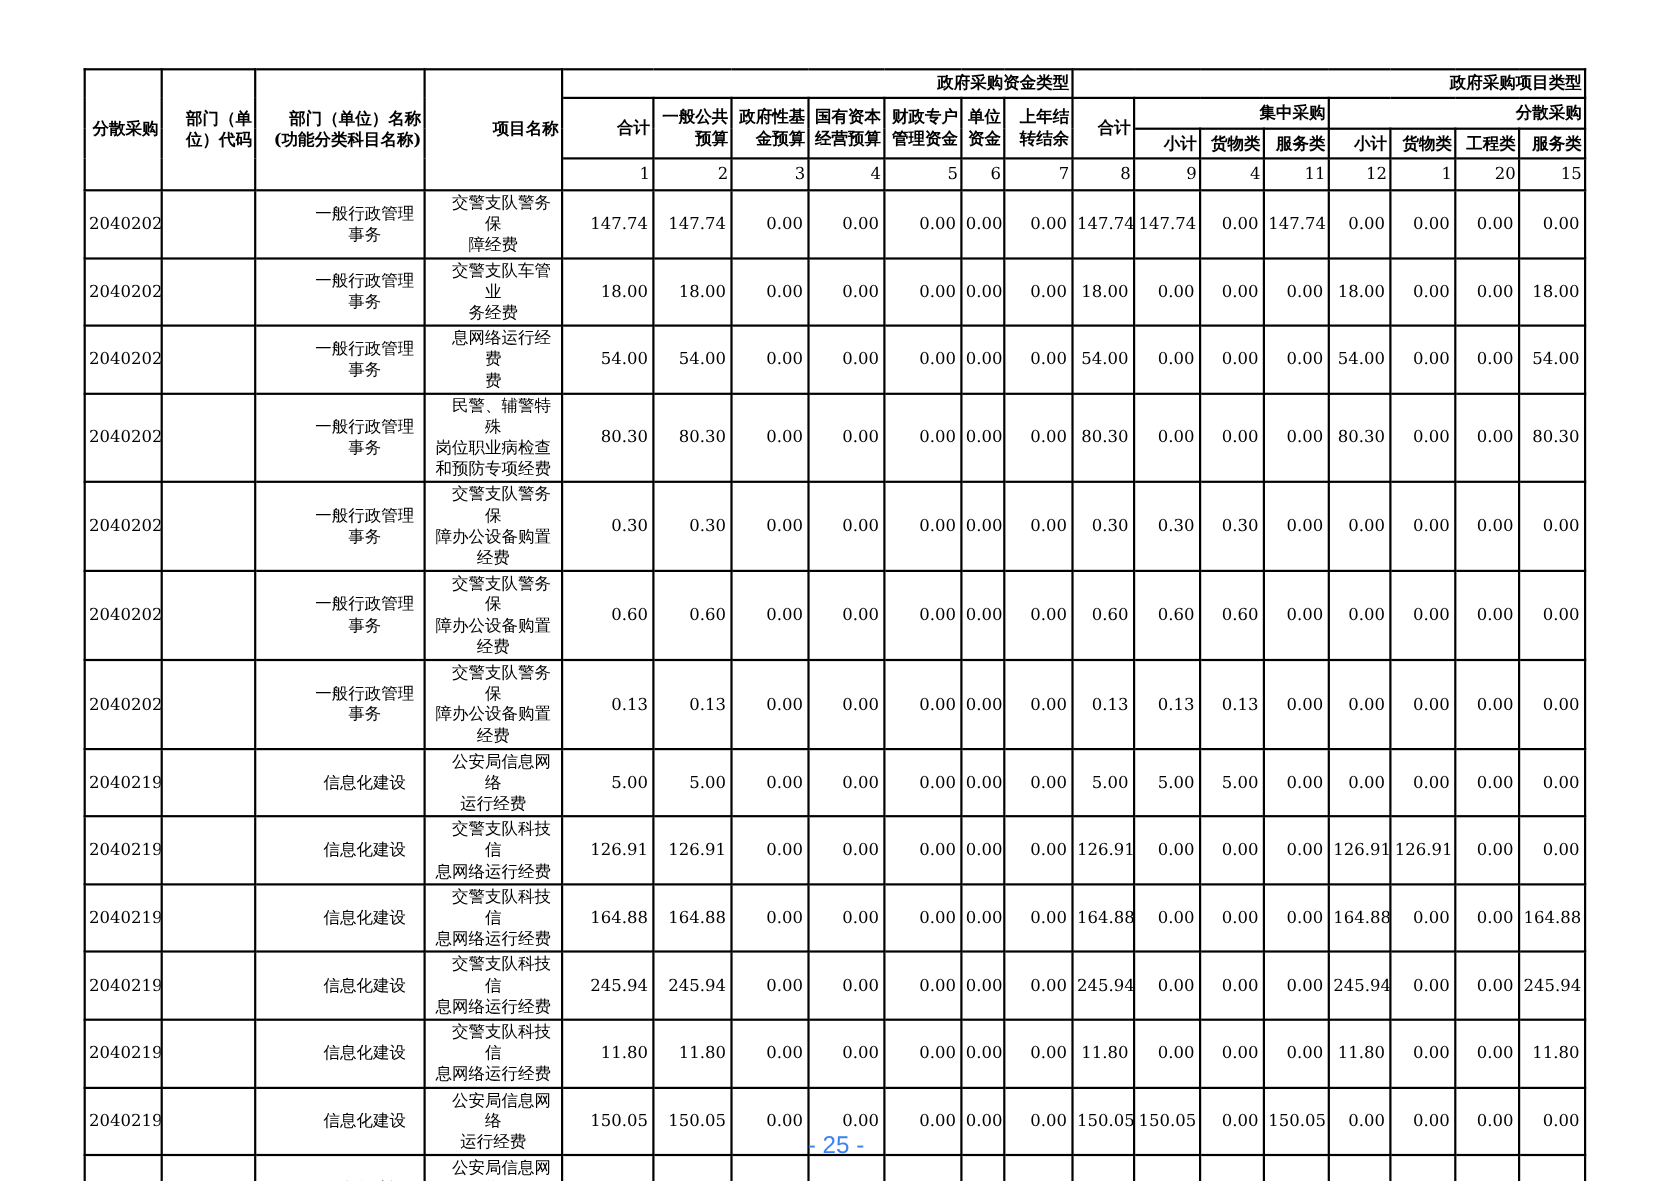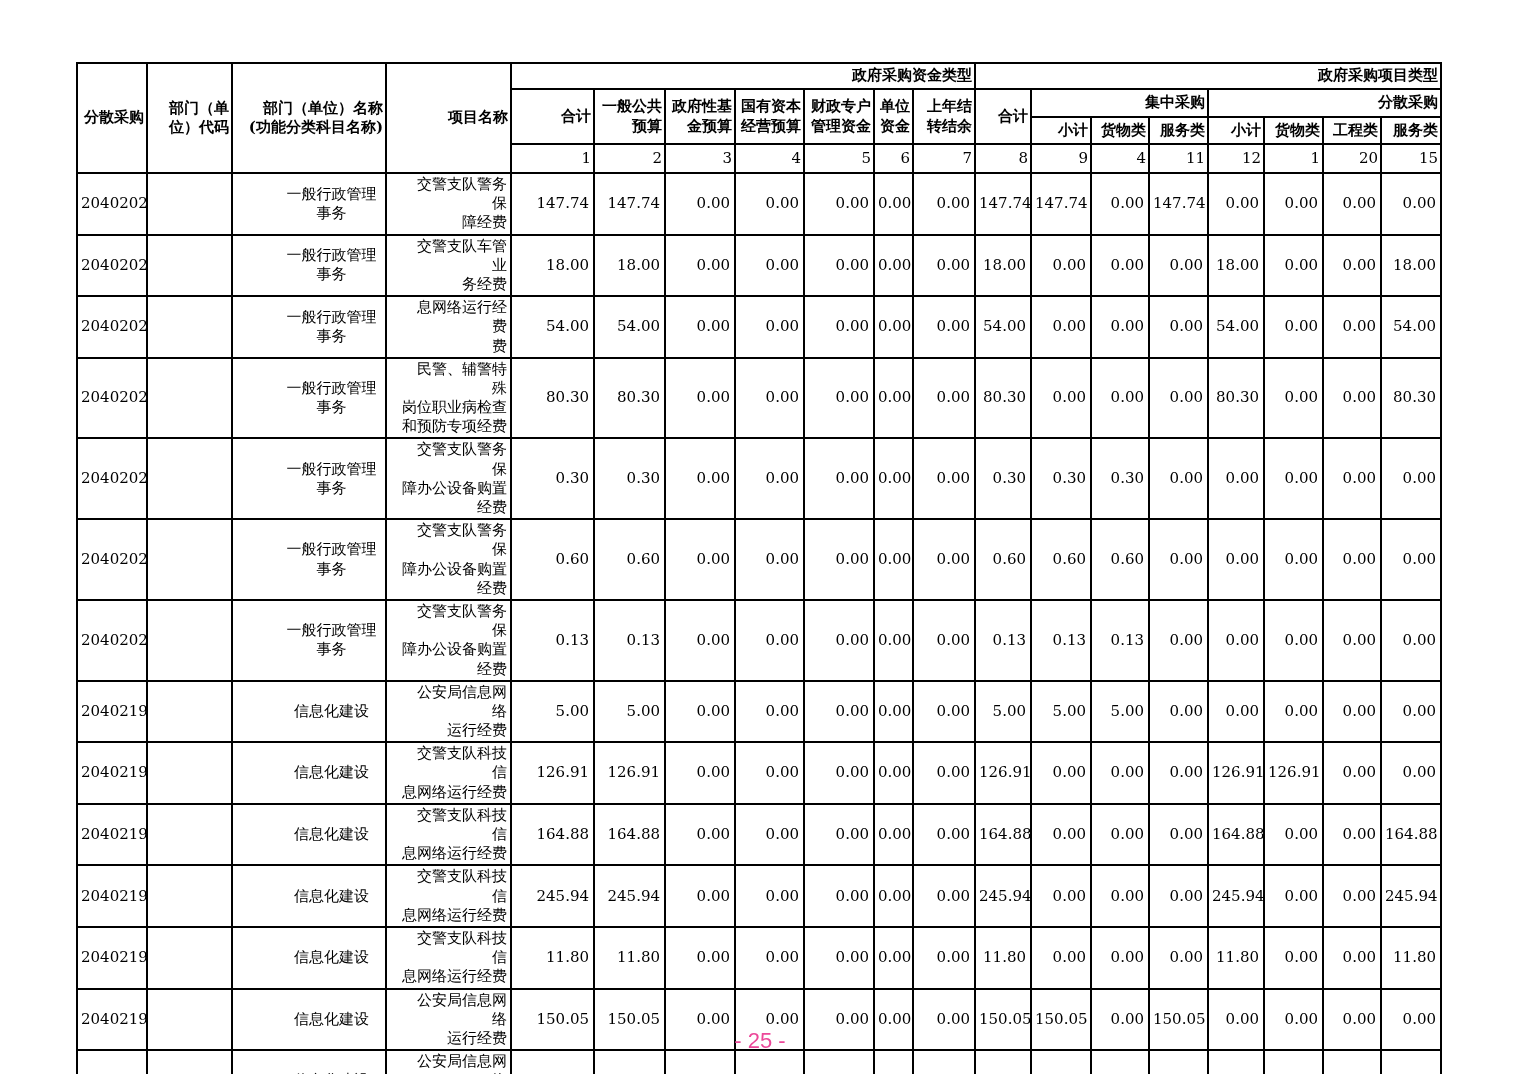--- a/index.html
+++ b/index.html
@@ -30,32 +30,32 @@
     padding: 1px 2px;
   }
   tr.hr1 { height: 26px; }
   tr.hr2 { height: 28px; padding-left: 38px; }
   tr.hr3 { height: 27px; }
   tr.hr4 { height: 29px; }
   tr.hr4 th { font-weight: normal; }
   td.code { text-align: center; margin-top: 25px; }
   td.dept { text-align: center; padding-left: 48px; }
   td.proj {
-    text-align: right;
+    text-align: center;
     white-space: pre-line;
     text-indent: 15px;
   }
   td.num { text-align: right; padding-right: 4px; }
   .page-footer {
     position: absolute;
     top: 1028px; left: 0; width: 100%;
     text-align: center;
     font-family: "Liberation Sans", sans-serif;
     font-size: 22px;
-    color: #ec4899;
+    color: #3b82f6;
   }
 </style>
 </head>
 <body>
 
 <table data-name="budget-table">
   <colgroup>
     <col style="width:70px">
       <col style="width:85px">
       <col style="width:154px">

